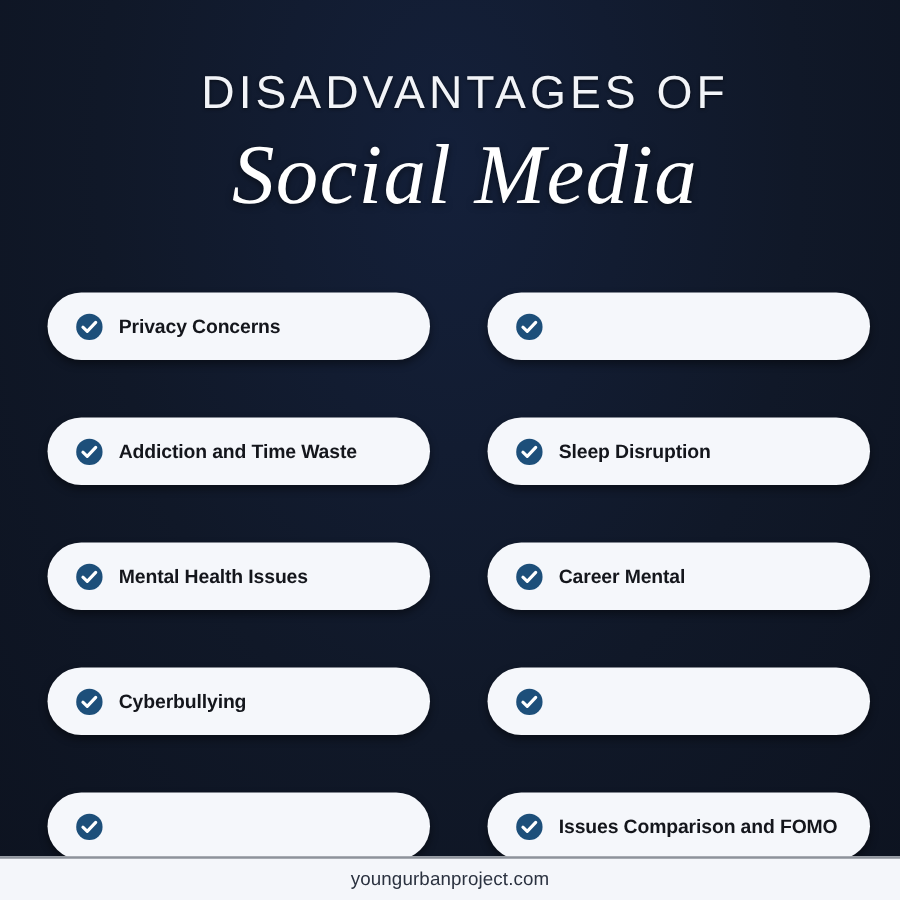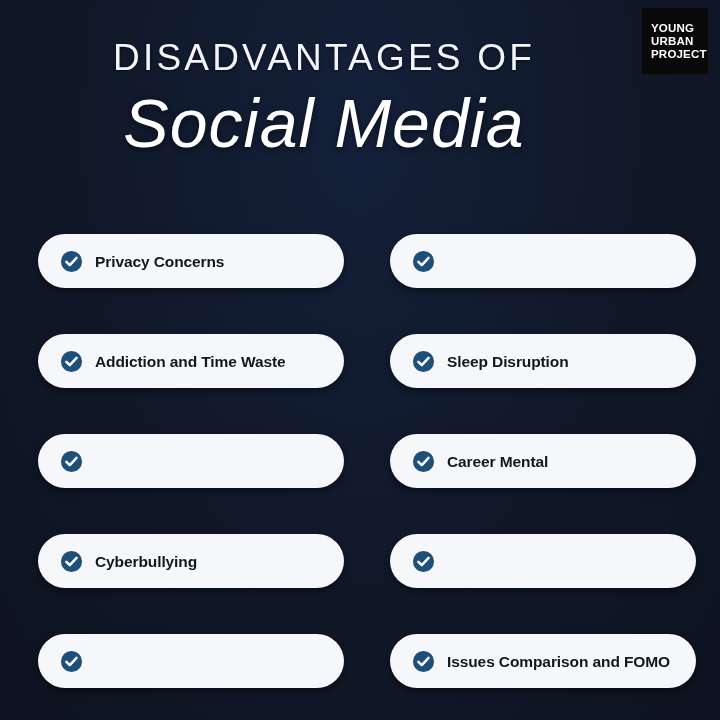--- a/index.html
+++ b/index.html
@@ -43,38 +43,39 @@
     font-weight: bold;
     font-size: 11.5px;
     line-height: 13px;
     letter-spacing: 0.2px;
     white-space: nowrap;
   }
 
   
   .heading-wrap {
     position: absolute;
-    top: 36px;
+    top: 52px;
     left: 0;
     width: 648px;
     text-align: center;
+    padding-left: 48px;
   }
   .title-kicker {
     color: #f2f4f8;
     font-family: "Liberation Sans", sans-serif;
     font-weight: 400;
     font-size: 37px;
     letter-spacing: 3.2px;
     line-height: 44px;
     text-shadow: 0 1px 3px rgba(0,0,0,0.55);
   }
   .title-main {
     margin-top: 4px;
     color: #ffffff;
-    font-family: Liberation Sans, sans-serif;
+    font-family: Liberation Serif, serif;
     font-style: italic;
     font-weight: 400;
     font-size: 68px;
     line-height: 78px;
     letter-spacing: 1px;
     text-shadow: 0 2px 6px rgba(0,0,0,0.5);
   }
 
   
   .grid {
@@ -132,25 +133,20 @@
     font-family: "Liberation Sans", sans-serif;
     font-size: 15px;
     letter-spacing: 0.1px;
   }
 </style>
 </head>
 <body>
 
 <div id="poster">
 
-  <div class="logo-badge">
-    <div class="logo-line">YOUNG</div>
-    <div class="logo-line">URBAN</div>
-    <div class="logo-line">PROJECT</div>
-  </div>
 
   <div class="heading-wrap">
     <div class="title-kicker">DISADVANTAGES OF</div>
     <div class="title-main">Social Media</div>
   </div>
 
   <div class="grid" id="card-grid">
       <div class="card">
         <span class="check-icon"><svg viewBox="0 0 24 24" width="23" height="23" aria-hidden="true">
             <circle cx="12" cy="12" r="11" fill="#1d4f7a"></circle>
@@ -176,20 +172,21 @@
             <circle cx="12" cy="12" r="11" fill="#1d4f7a"></circle>
             <path d="M6.6 12.3 L10.2 15.8 L17.3 8.2" fill="none" stroke="#ffffff" stroke-width="2.6" stroke-linecap="round" stroke-linejoin="round"></path>
           </svg></span>
         <span class="card-label">Sleep Disruption</span>
       </div>
       <div class="card">
         <span class="check-icon"><svg viewBox="0 0 24 24" width="23" height="23" aria-hidden="true">
             <circle cx="12" cy="12" r="11" fill="#1d4f7a"></circle>
             <path d="M6.6 12.3 L10.2 15.8 L17.3 8.2" fill="none" stroke="#ffffff" stroke-width="2.6" stroke-linecap="round" stroke-linejoin="round"></path>
           </svg></span>
+        <span class="card-label">Mental Health Issues</span>
       </div>
       <div class="card">
         <span class="check-icon"><svg viewBox="0 0 24 24" width="23" height="23" aria-hidden="true">
             <circle cx="12" cy="12" r="11" fill="#1d4f7a"></circle>
             <path d="M6.6 12.3 L10.2 15.8 L17.3 8.2" fill="none" stroke="#ffffff" stroke-width="2.6" stroke-linecap="round" stroke-linejoin="round"></path>
           </svg></span>
         <span class="card-label">Career Mental</span>
       </div>
       <div class="card">
         <span class="check-icon"><svg viewBox="0 0 24 24" width="23" height="23" aria-hidden="true">
@@ -212,14 +209,17 @@
       </div>
       <div class="card">
         <span class="check-icon"><svg viewBox="0 0 24 24" width="23" height="23" aria-hidden="true">
             <circle cx="12" cy="12" r="11" fill="#1d4f7a"></circle>
             <path d="M6.6 12.3 L10.2 15.8 L17.3 8.2" fill="none" stroke="#ffffff" stroke-width="2.6" stroke-linecap="round" stroke-linejoin="round"></path>
           </svg></span>
         <span class="card-label">Issues Comparison and FOMO</span>
       </div>
     </div>
 
+  <div class="footer-bar">
+    <span class="footer-text">youngurbanproject.com</span>
+  </div>
 
 </div>
 
 </body></html>

